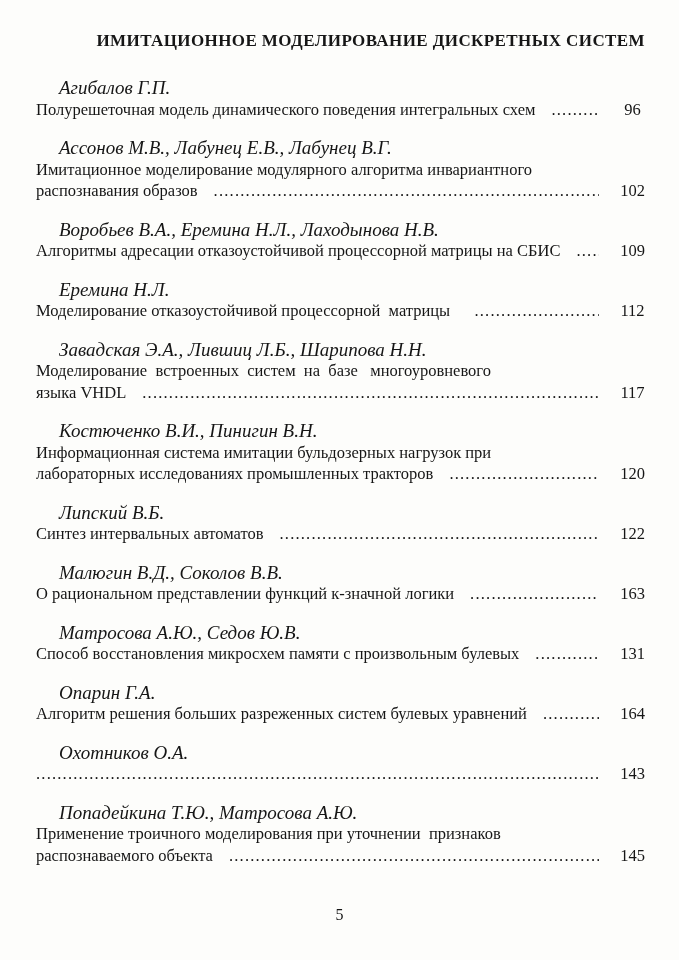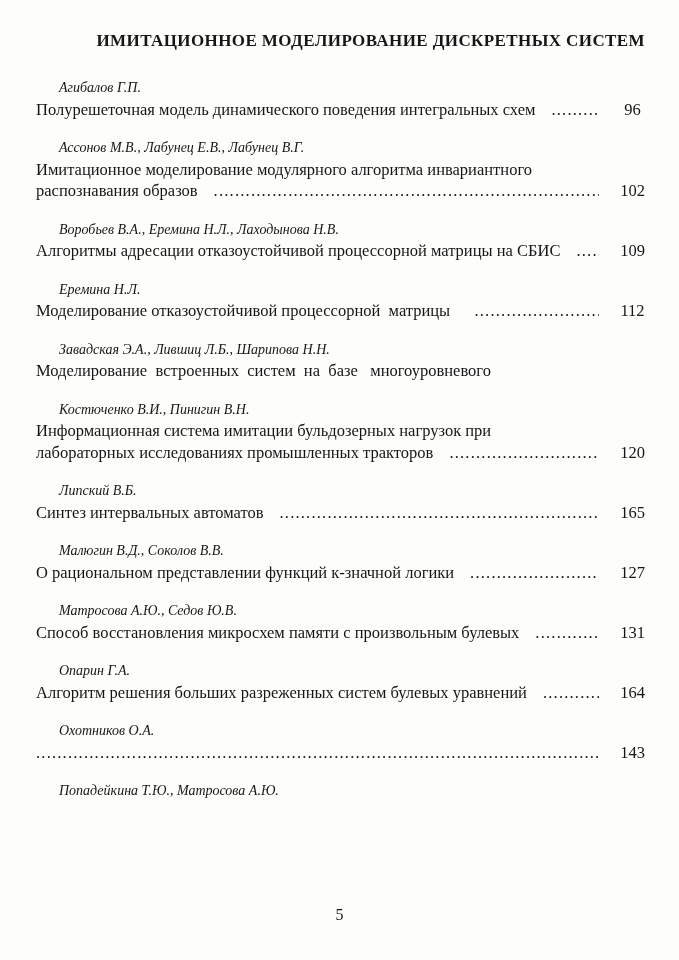--- a/index.html
+++ b/index.html
@@ -26,21 +26,21 @@
     letter-spacing: 0.4px;
     margin: 0 0 26px 0;
     white-space: nowrap;
   }
   .entry {
     margin-bottom: 17px;
   }
   .authors {
     font-style: italic;
     padding-left: 23px;
-    font-size: 14px;
+    font-size: 19px;
     line-height: 21.5px;
     white-space: pre-wrap;
   }
   .toc-line {
     font-size: 16.5px;
     line-height: 21.5px;
     white-space: pre-wrap;
   }
   .toc-line.last {
     display: flex;
@@ -110,42 +110,43 @@
     <div class="authors">Еремина Н.Л.</div>
     <div class="lines">
           <div class="toc-line last"><span class="line-text">Моделирование отказоустойчивой процессорной  матрицы  </span><span class="dots"></span><span class="pagenum">112</span></div>
         </div>
   </div>
 
   <div class="entry">
     <div class="authors">Завадская Э.А., Лившиц Л.Б., Шарипова Н.Н.</div>
     <div class="lines">
           <div class="toc-line"><span class="line-text">Моделирование  встроенных  систем  на  базе   многоуровневого</span></div>
+          <div class="toc-line last"><span class="line-text">языка VHDL</span><span class="dots"></span><span class="pagenum">117</span></div>
         </div>
   </div>
 
   <div class="entry">
     <div class="authors">Костюченко В.И., Пинигин В.Н.</div>
     <div class="lines">
           <div class="toc-line"><span class="line-text">Информационная система имитации бульдозерных нагрузок при</span></div>
           <div class="toc-line last"><span class="line-text">лабораторных исследованиях промышленных тракторов</span><span class="dots"></span><span class="pagenum">120</span></div>
         </div>
   </div>
 
   <div class="entry">
     <div class="authors">Липский В.Б.</div>
     <div class="lines">
-          <div class="toc-line last"><span class="line-text">Синтез интервальных автоматов</span><span class="dots"></span><span class="pagenum">165</span></div>
+          <div class="toc-line last"><span class="line-text">Синтез интервальных автоматов</span><span class="dots"></span><span class="pagenum">122</span></div>
         </div>
   </div>
 
   <div class="entry">
     <div class="authors">Малюгин В.Д., Соколов В.В.</div>
     <div class="lines">
-          <div class="toc-line last"><span class="line-text">О рациональном представлении функций к-значной логики</span><span class="dots"></span><span class="pagenum">127</span></div>
+          <div class="toc-line last"><span class="line-text">О рациональном представлении функций к-значной логики</span><span class="dots"></span><span class="pagenum">163</span></div>
         </div>
   </div>
 
   <div class="entry">
     <div class="authors">Матросова А.Ю., Седов Ю.В.</div>
     <div class="lines">
           <div class="toc-line last"><span class="line-text">Способ восстановления микросхем памяти с произвольным булевых</span><span class="dots"></span><span class="pagenum">131</span></div>
         </div>
   </div>
 
@@ -158,17 +159,21 @@
 
   <div class="entry">
     <div class="authors">Охотников О.А.</div>
     <div class="lines">
           <div class="toc-line last"><span class="dots"></span><span class="pagenum">143</span></div>
         </div>
   </div>
 
   <div class="entry">
     <div class="authors">Попадейкина Т.Ю., Матросова А.Ю.</div>
+    <div class="lines">
+          <div class="toc-line"><span class="line-text">Применение троичного моделирования при уточнении  признаков</span></div>
+          <div class="toc-line last"><span class="line-text">распознаваемого объекта</span><span class="dots"></span><span class="pagenum">145</span></div>
+        </div>
   </div>
 </div>
 </div>
 
 <div class="folio">5</div>
 
 </body></html>

